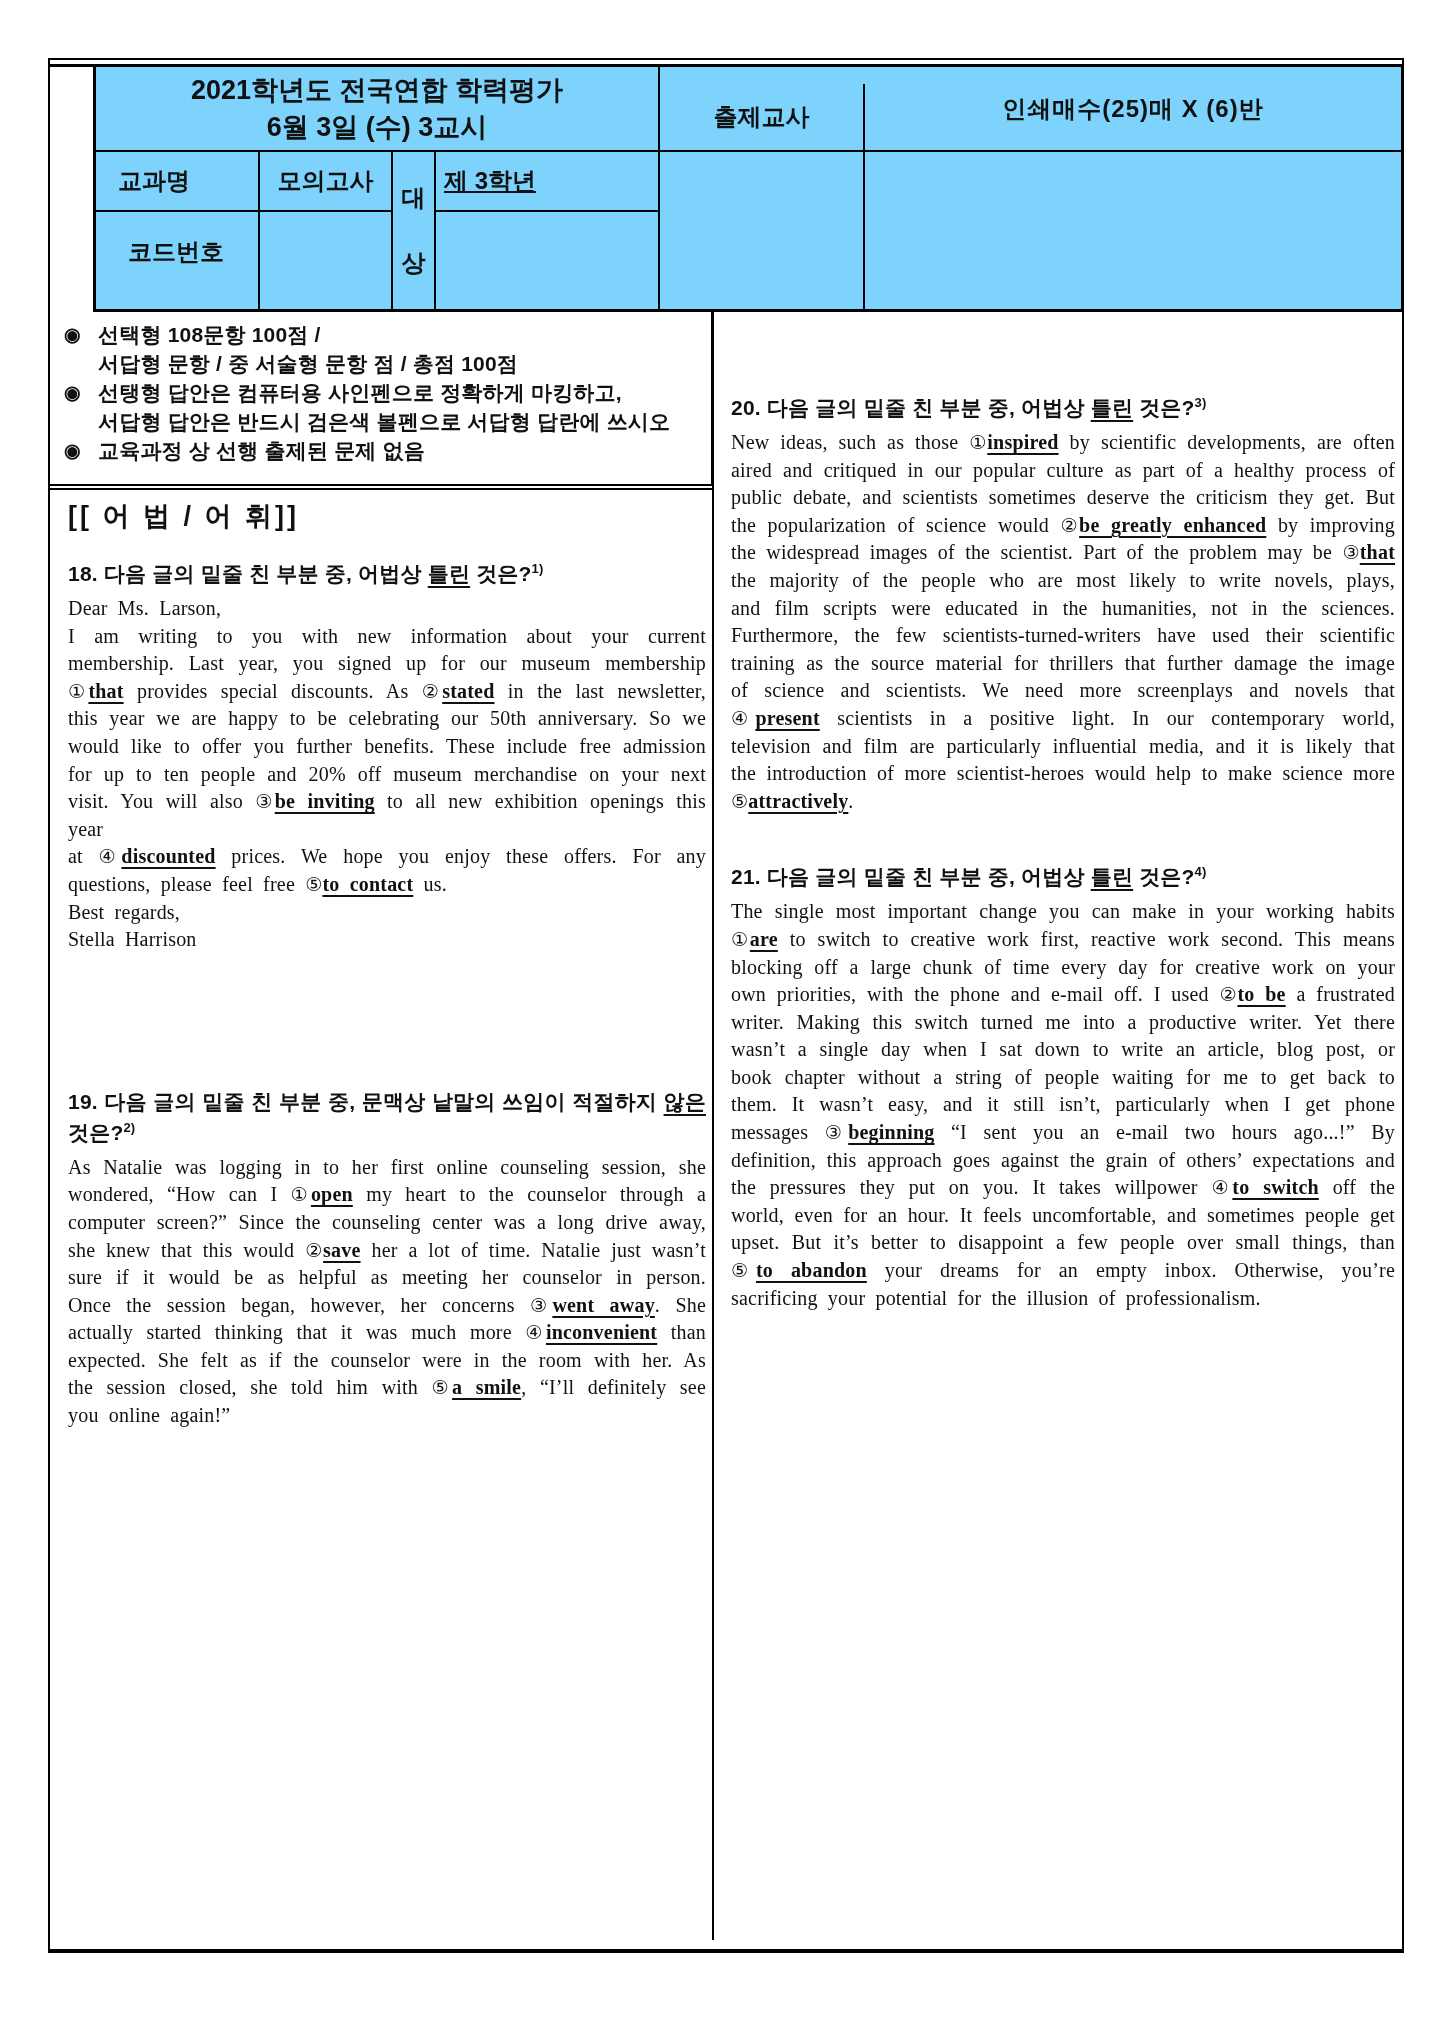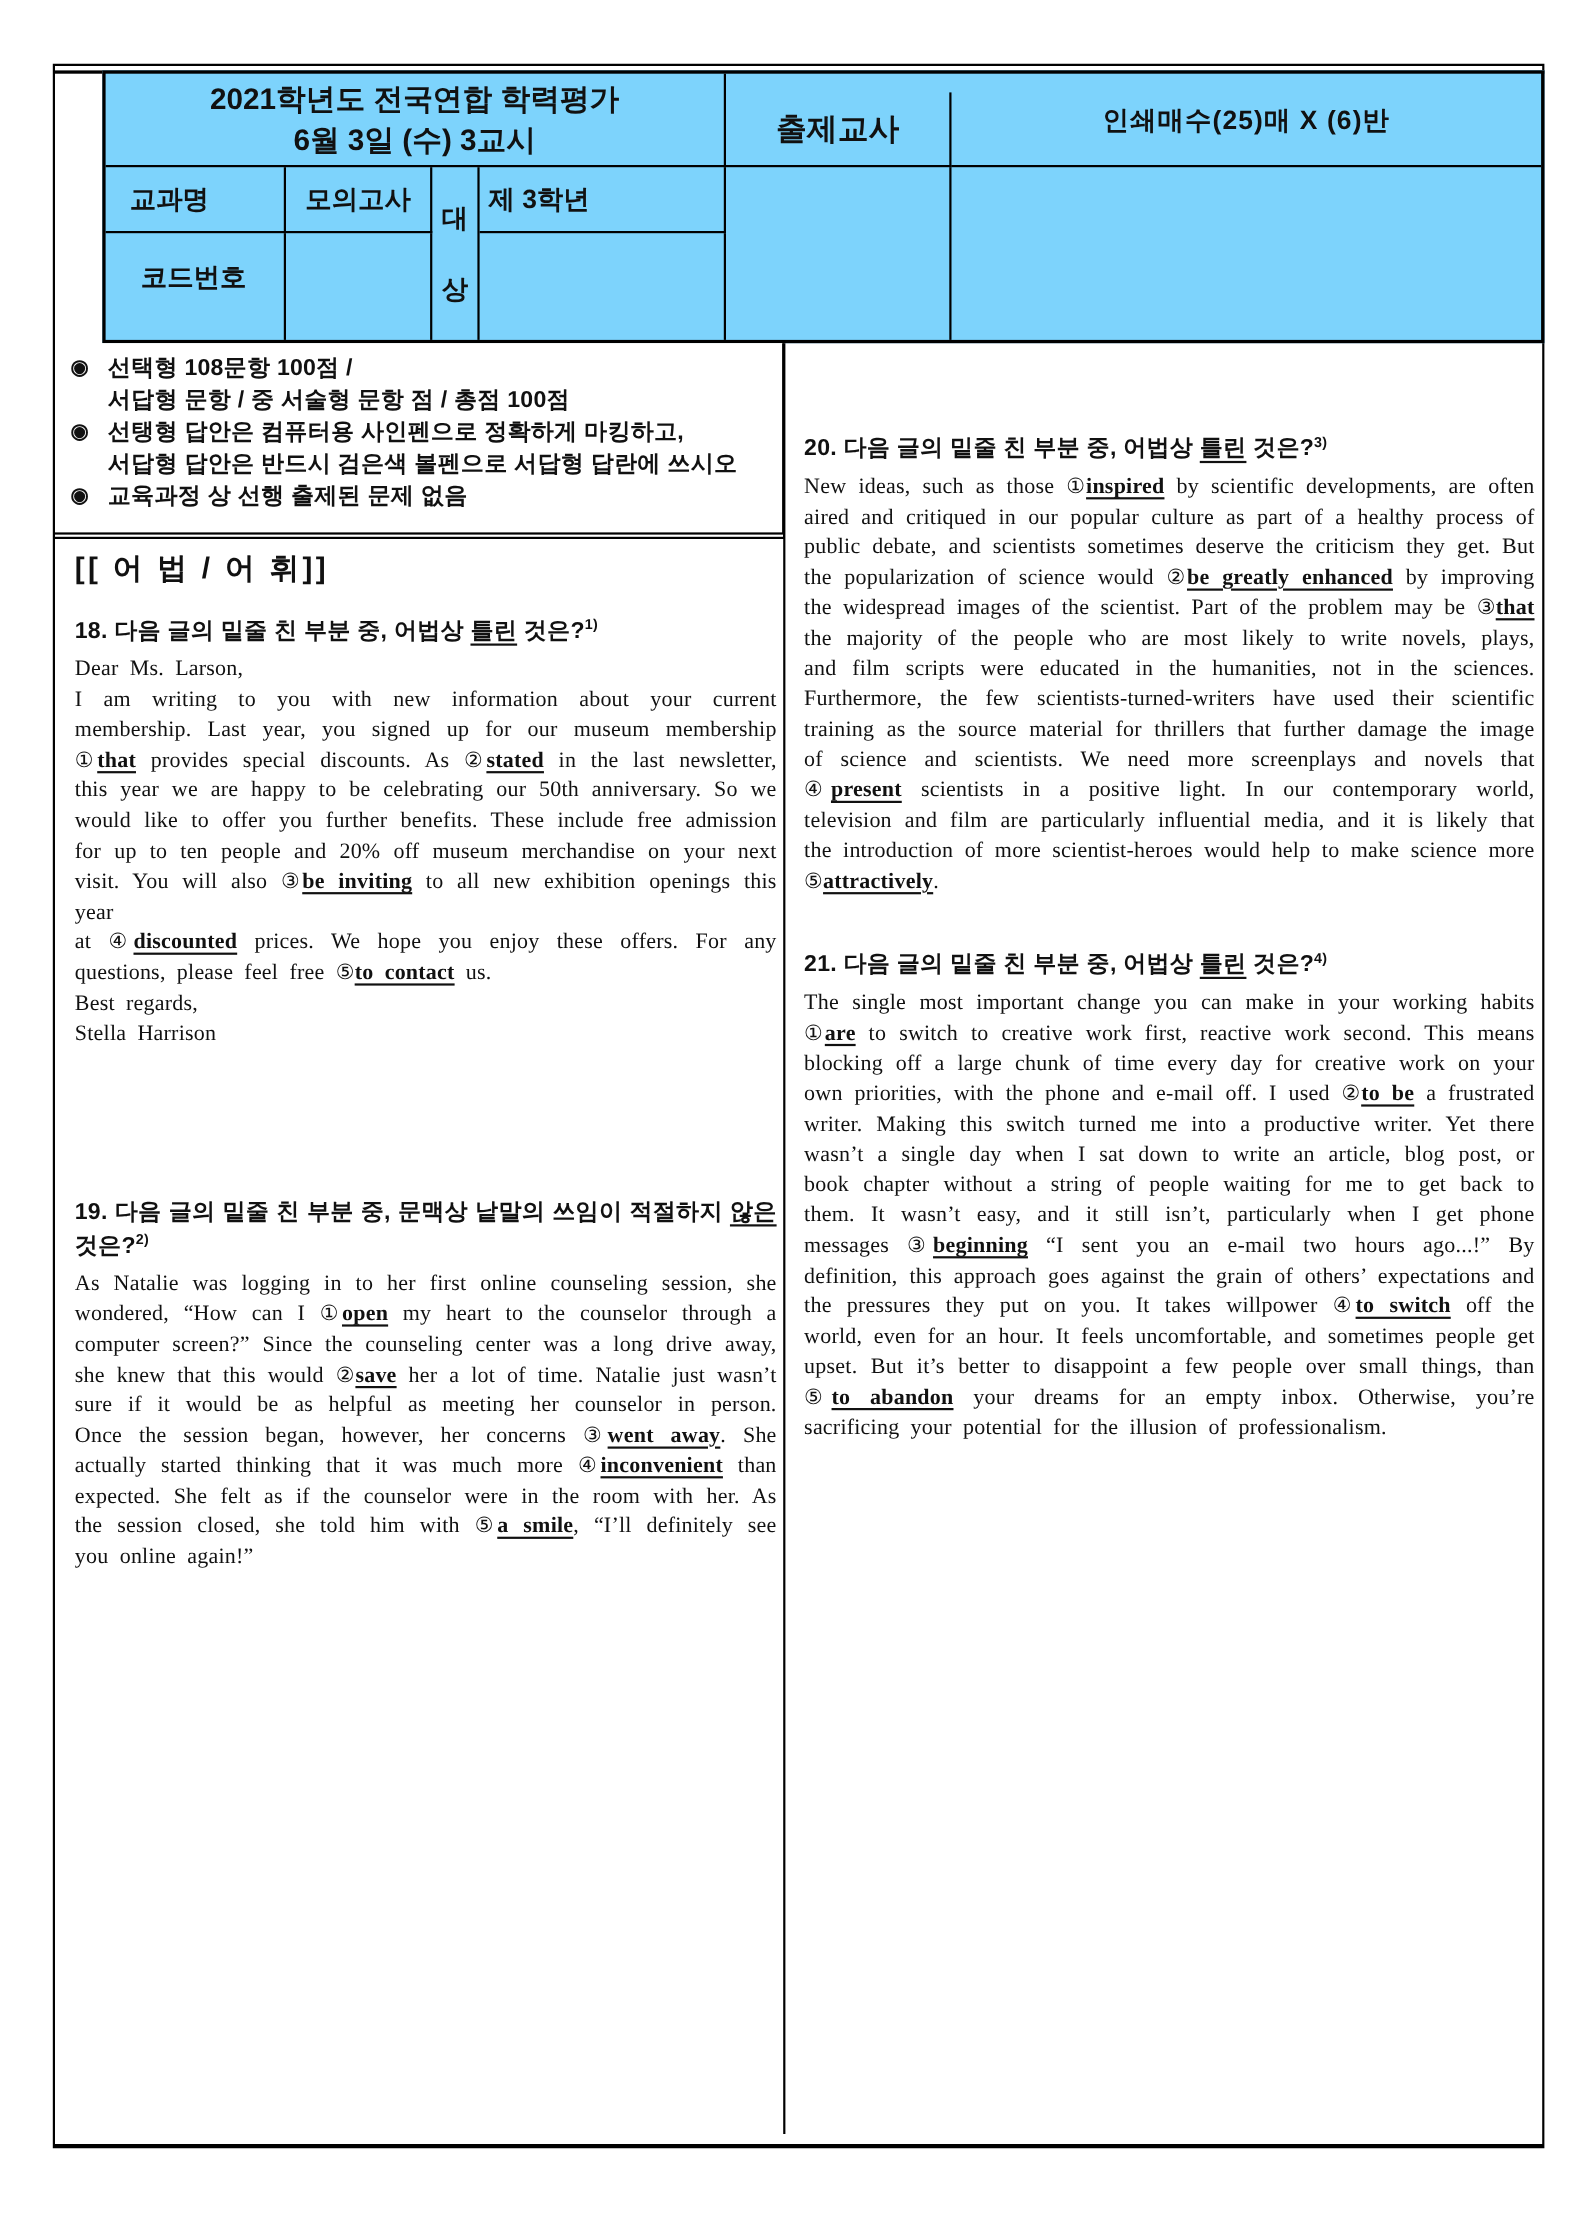--- a/index.html
+++ b/index.html
@@ -24,26 +24,26 @@
     background:#7dd3fc;
   }
   .hcell{
     border-right:2px solid #000;border-bottom:2px solid #000;
     display:flex;align-items:center;justify-content:center;
     font-weight:bold;box-sizing:border-box;text-align:center;
   }
   .hcell.no-r{border-right:none;}
   .hcell.no-b{border-bottom:none;}
   .title-cell{grid-column:1/5;grid-row:1;font-size:27px;line-height:37px;flex-direction:column;}
-  .teacher-cell{grid-column:5;grid-row:1;font-size:28px;margin-top:17px;}
+  .teacher-cell{grid-column:5;grid-row:1;font-size:24px;margin-top:17px;}
   .print-cell{grid-column:6;grid-row:1;font-size:24px;letter-spacing:1px;}
   .subj-label{grid-column:1;grid-row:2;font-size:24px;justify-content:flex-start;padding-left:22px;}
   .subj-value{grid-column:2;grid-row:2;font-size:24px;}
   .target-cell{grid-column:3;grid-row:2/4;font-size:24px;flex-direction:column;justify-content:space-around;padding:14px 0;}
-  .grade-cell{grid-column:4;grid-row:2;font-size:24px;justify-content:flex-start;padding-left:8px;}
+  .grade-cell{grid-column:4;grid-row:2;font-size:24px;justify-content:flex-start;padding-left:8px;text-decoration:underline;}
   .blank-e{grid-column:5;grid-row:2/4;}
   .blank-f{grid-column:6;grid-row:2/4;}
   .code-label{grid-column:1;grid-row:3;font-size:24px;justify-content:flex-start;padding-left:32px;align-items:flex-start;padding-top:24px;}
   .blank-b2{grid-column:2;grid-row:3;}
   .blank-d2{grid-column:4;grid-row:3;}
   
   .notice-box{
     position:absolute;left:50px;top:312px;width:663px;height:178px;box-sizing:border-box;
     border-right:2px solid #000;border-bottom:6px double #000;
     padding:8px 0 0 14px;background:#fff;

